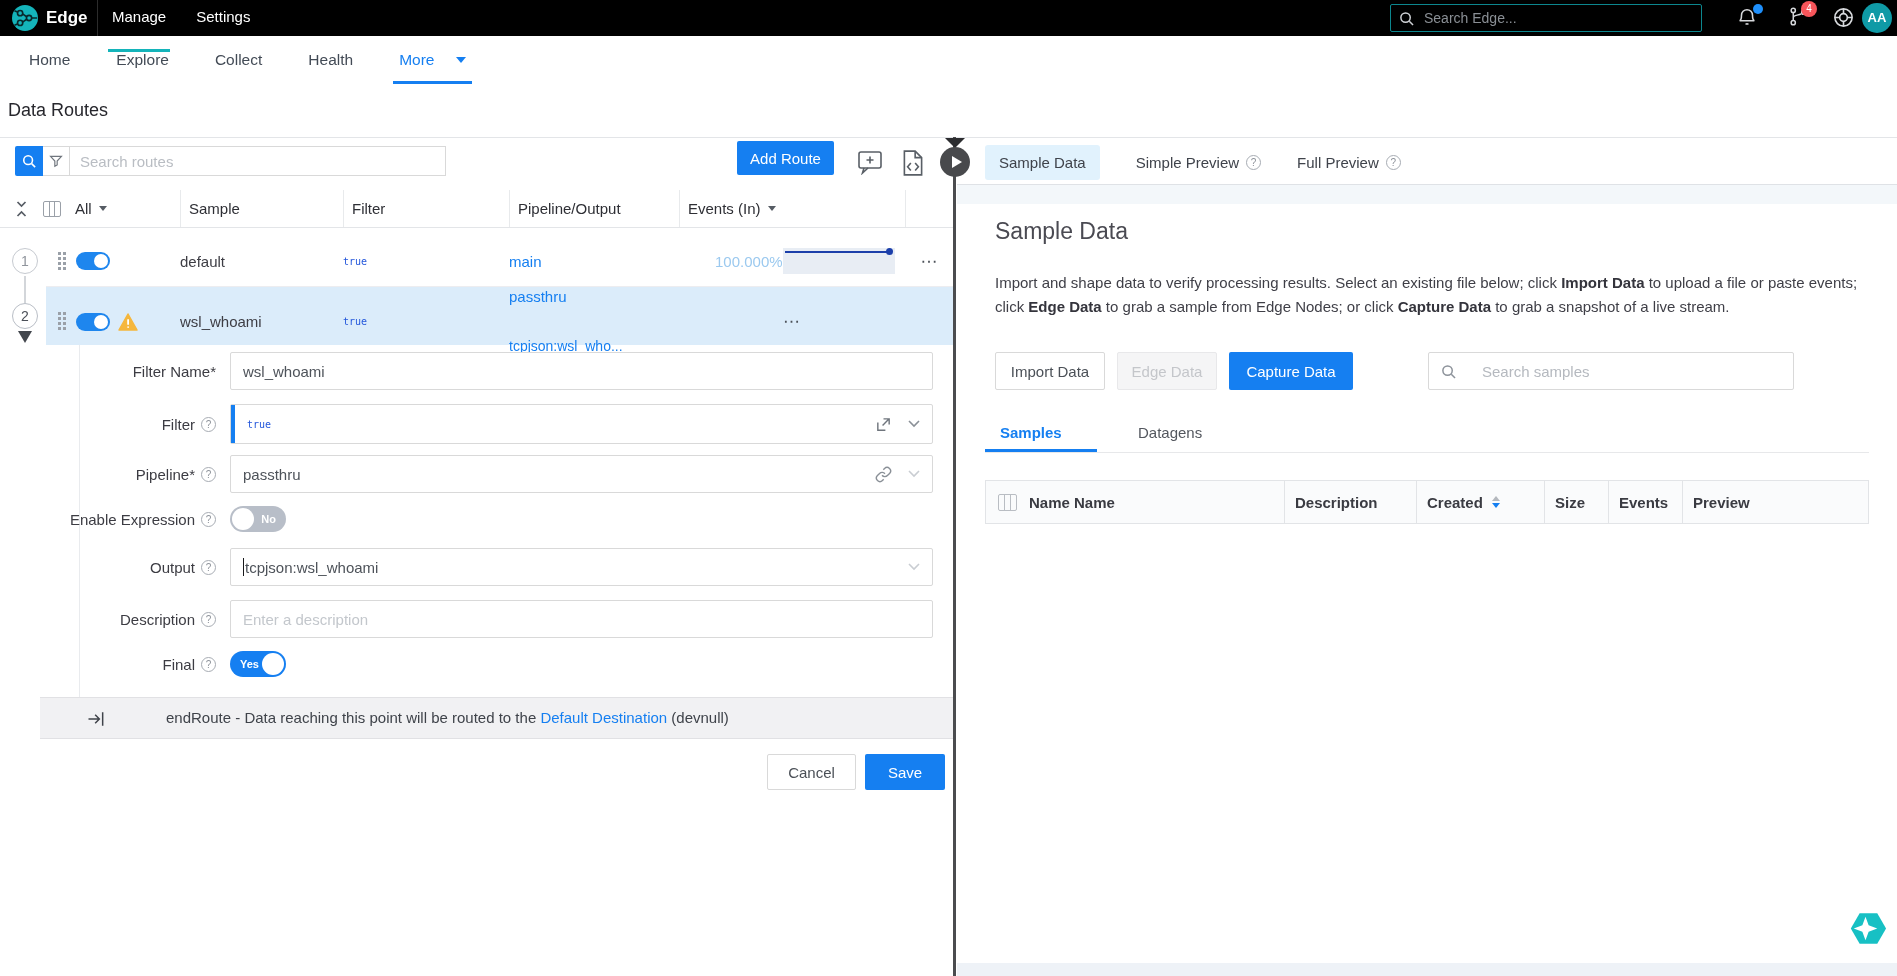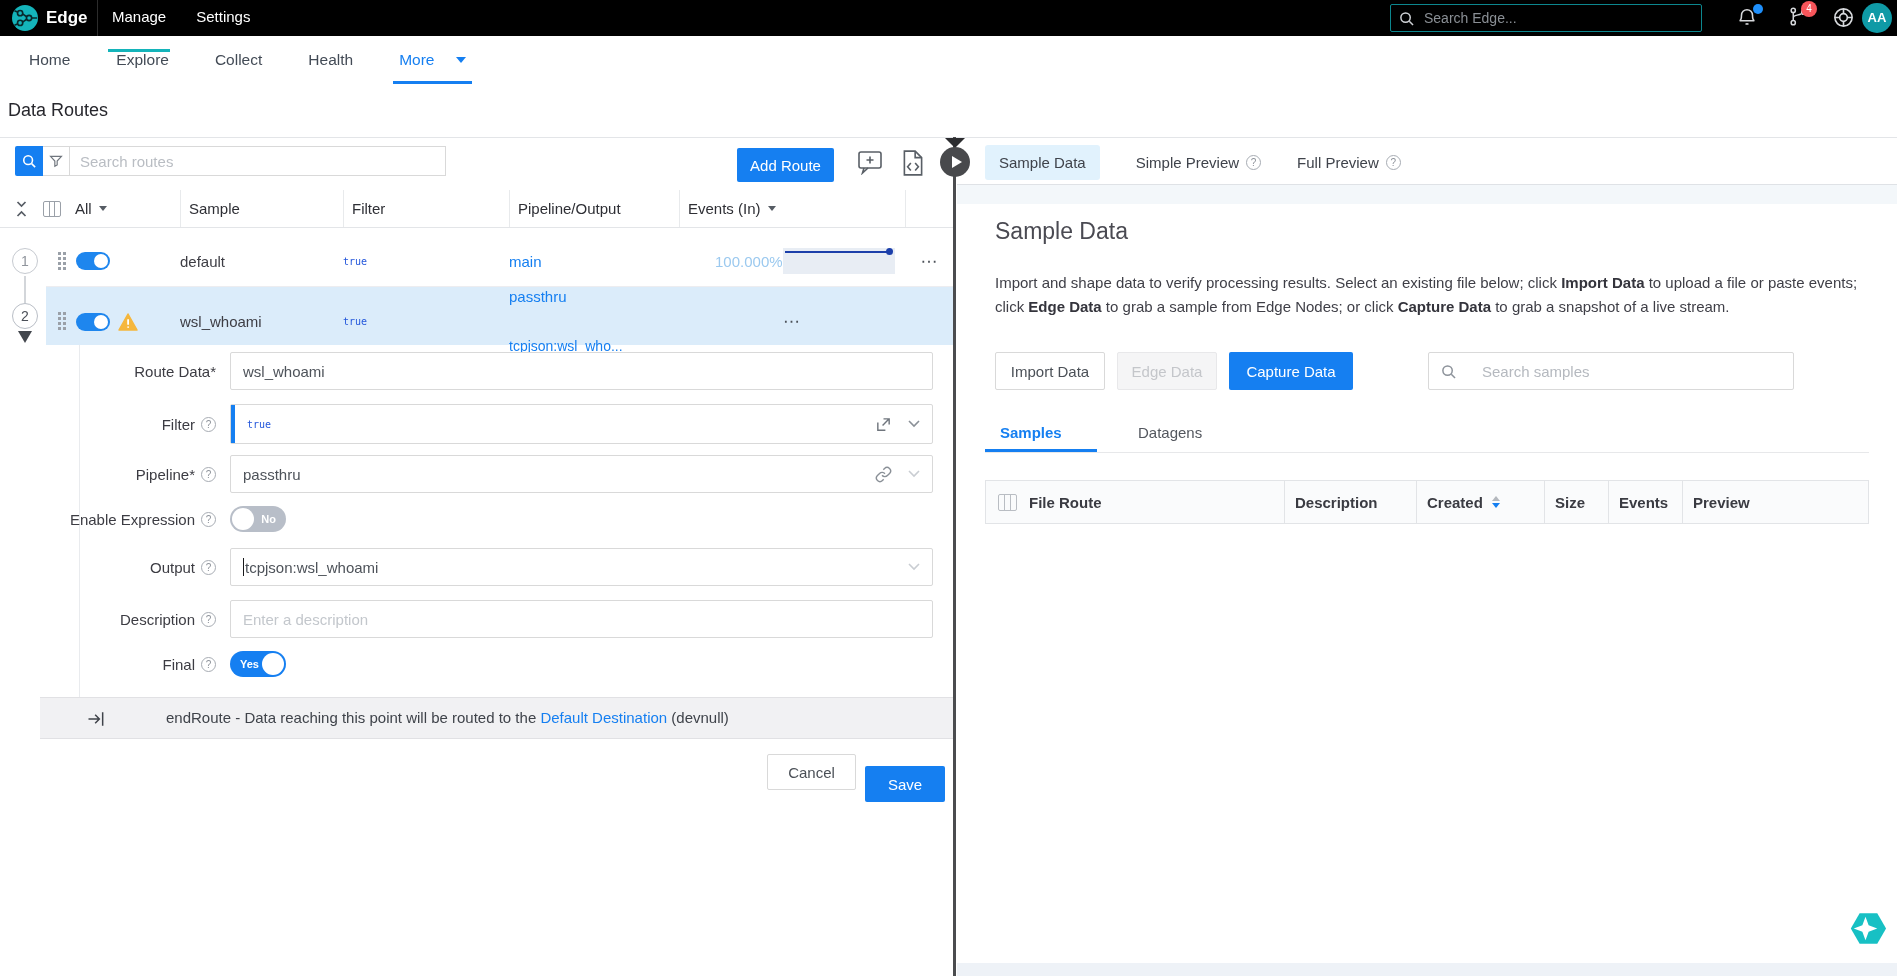--- a/index.html
+++ b/index.html
@@ -40,21 +40,21 @@
   .search-group { position:absolute; left:15px; top:146px; height:30px; display:flex; }
   .sg-btn { width:28px; height:30px; display:flex; align-items:center; justify-content:center; cursor:pointer; }
   .sg-blue { background:#157ff1; border-radius:2px 0 0 2px; color:#fff; }
   .sg-funnel { background:#fff; border:1px solid #d9d9d9; border-left:none; color:#6f757d; width:27px; }
   .search-group input { width:376px; height:30px; border:1px solid #d9d9d9; border-left:none; outline:none; padding:0 10px; font-size:15px; font-family:inherit; color:#3c3c43; }
   .search-group input::placeholder { color:#b9bdc3; }
   .btn { border:none; border-radius:2px; font-family:inherit; cursor:pointer; display:inline-flex; align-items:center; justify-content:center; }
   .btn-blue { background:#157ff1; color:#fff; }
   .btn-outline { background:#fff; border:1px solid #d9d9d9; color:#4b5057; }
   .btn-disabled { background:#f5f5f6; border:1px solid #e8e8ea; color:#c4c6ca; cursor:default; }
-  .add-route { position:absolute; left:737px; top:148px; width:97px; height:34px; font-size:15px; }
+  .add-route { position:absolute; left:737px; top:141px; width:97px; height:34px; font-size:15px; }
   .tool-ic { position:absolute; top:149px; color:#595f66; cursor:pointer; }
 
   
   .rt-header { position:absolute; left:0; top:190px; width:954px; height:38px; background:#fff; border-bottom:1px solid #e3e5e8; display:grid; grid-template-columns:180px 163px 166px 170px 226px 49px; align-items:center; font-size:15px; color:#2e2f35; }
   .rt-header .hcell { height:100%; display:flex; align-items:center; padding-left:8px; border-left:1px solid #e8eaec; }
   .rt-header .hfirst { border-left:none; gap:14px; padding-left:14px; }
   .mini-caret { width:0; height:0; border-left:4px solid transparent; border-right:4px solid transparent; border-top:5px solid #565c64; margin-left:7px; }
   .cols-icon { width:18px; height:16px; border:1px solid #9aa0a8; border-radius:2px; background:linear-gradient(to right, transparent 5px, #9aa0a8 5px, #9aa0a8 6px, transparent 6px, transparent 10px, #9aa0a8 10px, #9aa0a8 11px, transparent 11px); }
 
   .rail-circle { position:absolute; left:12px; width:26px; height:26px; border-radius:50%; background:#fff; border:1.5px solid #c6cad0; text-align:center; line-height:24px; font-size:14px; }
@@ -100,21 +100,21 @@
   .toggle-lg { width:56px; height:26px; border-radius:13px; position:relative; color:#fff; font-size:11px; font-weight:700; cursor:pointer; }
   .tg-off { background:#b8bec8; text-align:right; line-height:26px; padding-right:10px; }
   .tg-off i { position:absolute; left:2px; top:2px; width:22px; height:22px; border-radius:50%; background:#fff; }
   .tg-on { background:#157ff1; text-align:left; line-height:26px; padding-left:10px; }
   .tg-on i { position:absolute; right:2px; top:2px; width:22px; height:22px; border-radius:50%; background:#fff; }
 
   .endroute { position:absolute; left:40px; top:697px; width:914px; height:42px; background:#f1f1f3; border-top:1px solid #e1e1e4; border-bottom:1px solid #e1e1e4; font-size:15px; color:#3f434a; }
   .endroute .er-icon { position:absolute; left:46px; top:11px; color:#3f434a; }
   .endroute .er-text { position:absolute; left:126px; top:0; line-height:40px; white-space:nowrap; }
   .cancel-btn { position:absolute; left:767px; top:754px; width:89px; height:36px; font-size:15px; }
-  .save-btn { position:absolute; left:865px; top:754px; width:80px; height:36px; font-size:15px;margin-top:12px; }
+  .save-btn { position:absolute; left:865px; top:754px; width:80px; height:36px; font-size:15px; }
 
   
   .vdivider { position:absolute; left:953px; top:137px; width:3px; height:839px; background:#4b4c4f; }
   .vd-cap { position:absolute; left:945px; top:138px; width:0; height:0; border-left:10px solid transparent; border-right:10px solid transparent; border-top:10px solid #2c2d30; }
   .vd-play { position:absolute; left:940px; top:147px; width:30px; height:30px; border-radius:50%; background:#48494c; cursor:pointer; }
   .vd-play i { position:absolute; left:12px; top:9px; width:0; height:0; border-top:6px solid transparent; border-bottom:6px solid transparent; border-left:10px solid #fff; }
 
   
   .pv-tabs { position:absolute; left:985px; top:140px; height:44px; display:flex; align-items:center; gap:36px; }
   .pv-tab { font-size:15px; color:#3f434b; display:flex; align-items:center; gap:7px; cursor:pointer; }
@@ -320,21 +320,21 @@
     <div class="link">passthru</div>
     <div class="link l2">tcpjson:wsl_who...</div>
   </div>
   <div class="dots-menu">⋯</div>
 </div>
 
 <div class="form-vline"></div>
 
 <div class="frow" style="top:352px">
   <div class="flabel" style="height:38px">
-      <span>Route Data*</span>
+      <span>Filter Name*</span>
     </div>
   <div class="fld">
       <input value="wsl_whoami" style="">
     </div>
 </div>
 
 <div class="frow" style="top:404px">
   <div class="flabel" style="height:40px">
       <span>Filter</span>
       <span class="q-icon"></span>
@@ -473,21 +473,21 @@
 </div>
 
 <span class="smp-tab smp-active" style="left:1000px">Samples</span>
 <span class="smp-tab" style="left:1138px; color:#53575e">Datagens</span>
 <div class="smp-underline"></div>
 <div class="smp-line"></div>
 
 <div class="files-header">
   <div class="fhc fh-first">
       <span class="cols-icon2"></span>
-      <span>File Route</span>
+      <span>Name Name</span>
     </div>
   <div class="fhc">
       <span>Description</span>
     </div>
   <div class="fhc">
       <span>Created</span>
       <span class="sort">
         <i class="up"></i>
         <i class="dn"></i>
       </span>

